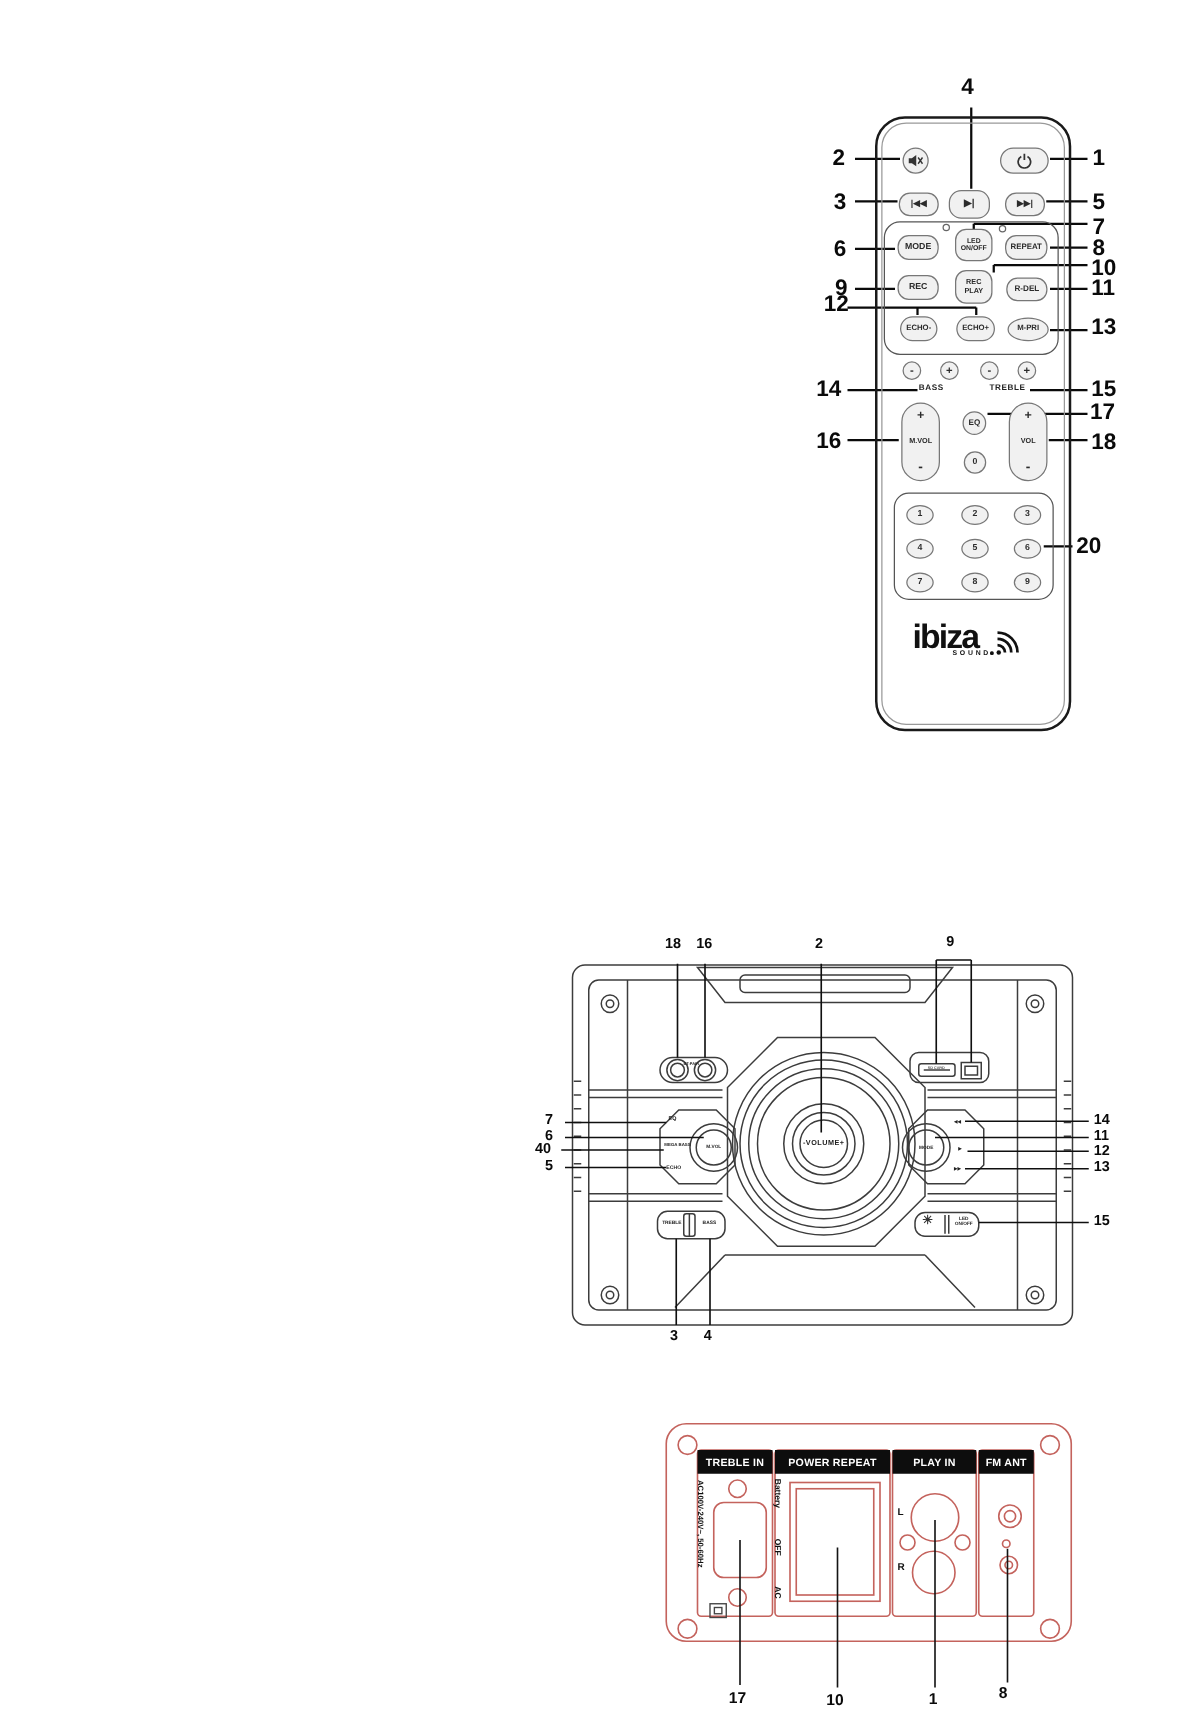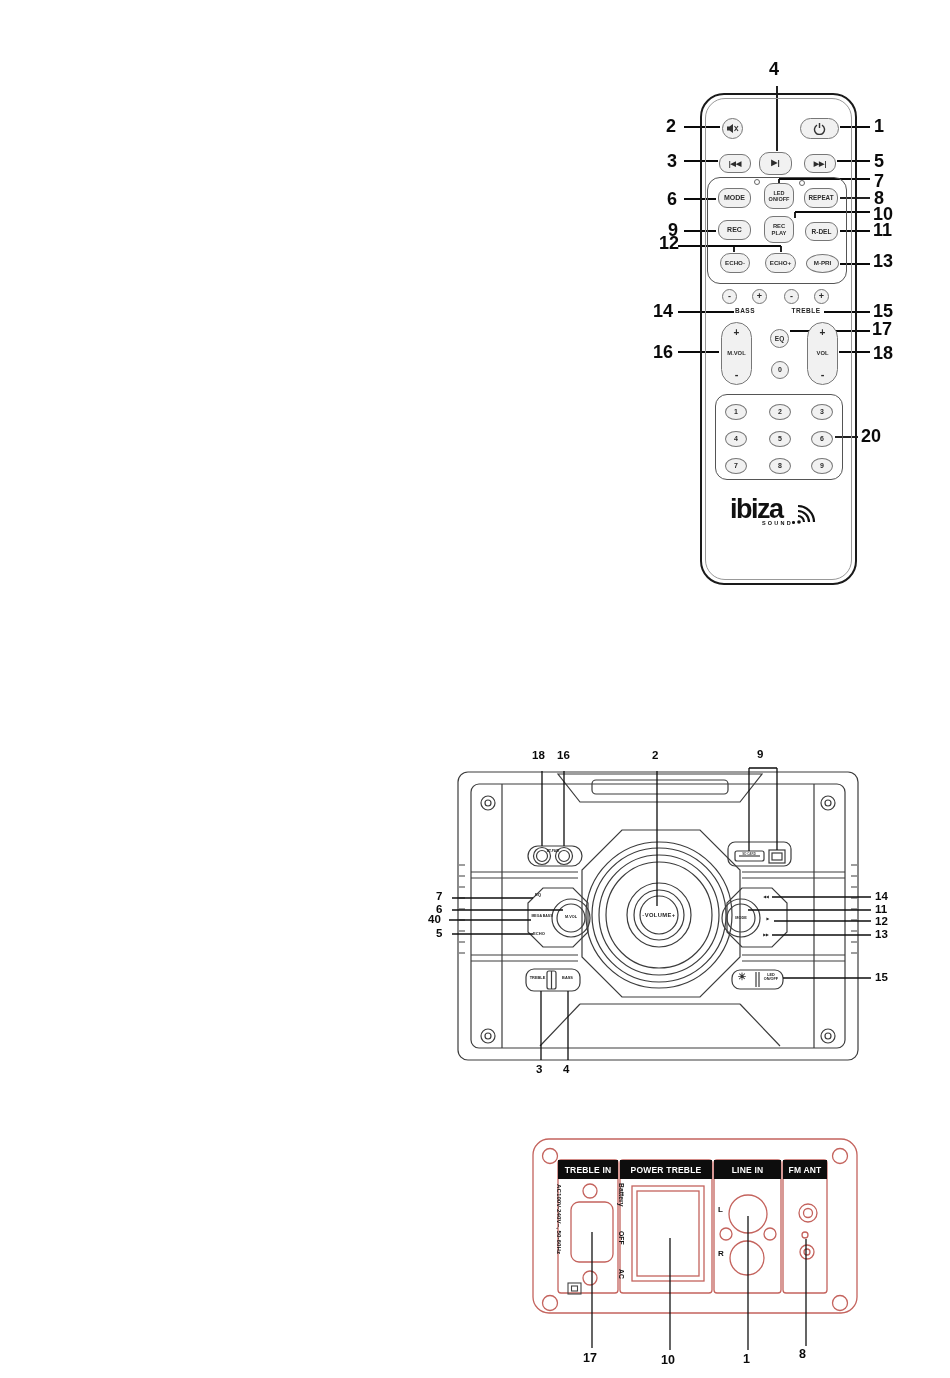--- a/index.html
+++ b/index.html
@@ -325,24 +325,24 @@
 <div class="co co-f" style="left:875px;top:916px">12</div>
 <div class="co co-f" style="left:875px;top:929px">13</div>
 <div class="co co-f" style="left:875px;top:972px">15</div>
 <div class="co co-f" style="left:536px;top:1064px">3</div>
 <div class="co co-f" style="left:563px;top:1064px">4</div>
 
 <div class="hdr" style="left:558px;top:1160px;width:60px;height:19px">
   <span>TREBLE IN</span>
 </div>
 <div class="hdr" style="left:620px;top:1160px;width:92px;height:19px">
-  <span>POWER TREBLE</span>
+  <span>POWER REPEAT</span>
 </div>
 <div class="hdr" style="left:714px;top:1160px;width:67px;height:19px">
-  <span>LINE IN</span>
+  <span>PLAY IN</span>
 </div>
 <div class="hdr" style="left:783px;top:1160px;width:44px;height:19px">
   <span>FM ANT</span>
 </div>
 
 <div class="abs vt" style="left:556px;top:1184px;height:112px;font-size:6.2px;font-weight:bold;color:#111">AC100V-240V~, 50-60Hz</div>
 <div class="abs vt" style="left:618px;top:1183px;font-size:6.8px;font-weight:bold;color:#111">Battery</div>
 <div class="abs vt" style="left:618px;top:1231px;font-size:6.8px;font-weight:bold;color:#111">OFF</div>
 <div class="abs vt" style="left:618px;top:1269px;font-size:6.8px;font-weight:bold;color:#111">AC</div>
 <div class="abs" style="left:718px;top:1205px;font-size:8px;font-weight:bold;color:#111">L</div>

